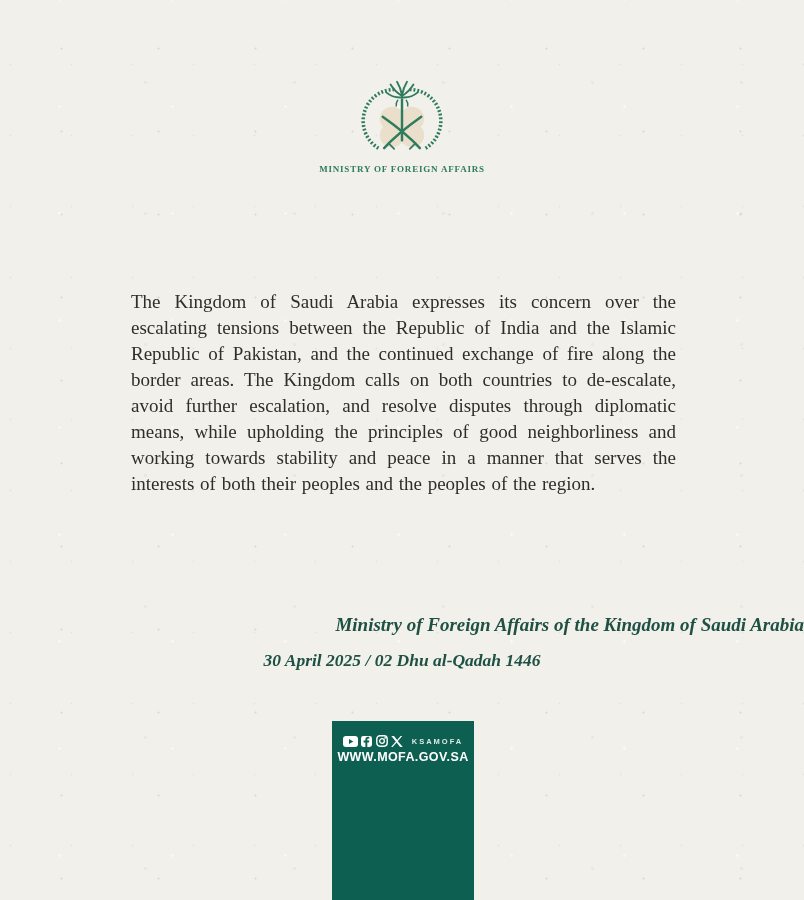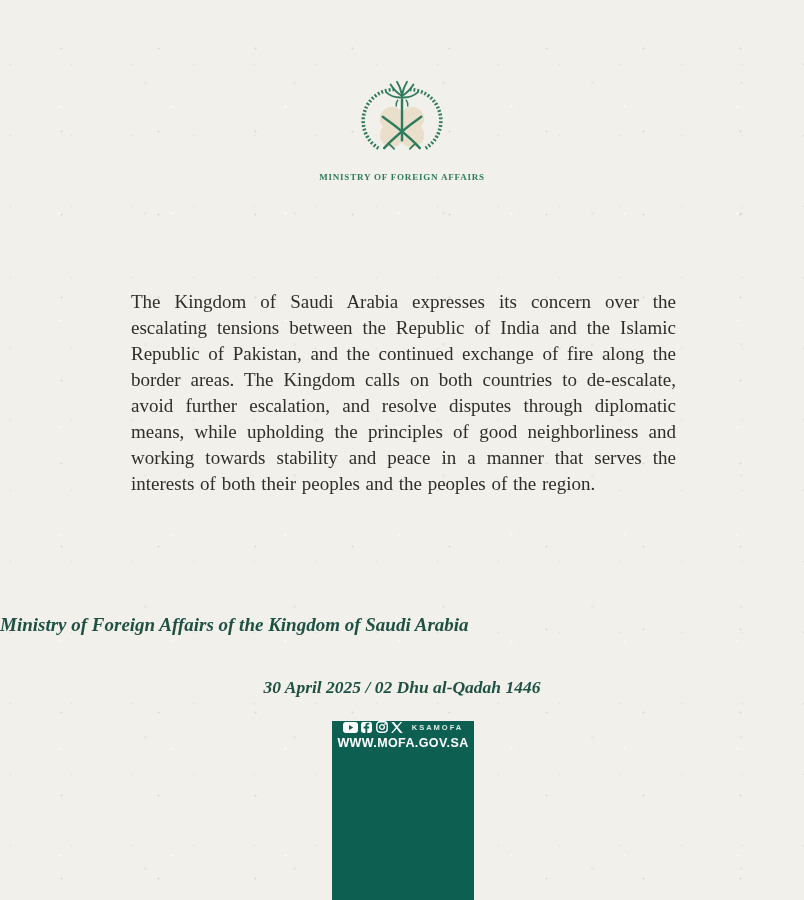--- a/index.html
+++ b/index.html
@@ -43,21 +43,21 @@
   .accent-stroke { stroke: var(--accent, #2e7b5d); }
   .arabic-title {
     margin-top: 1px;
     font-family: "DejaVu Sans", sans-serif;
     font-weight: bold;
     font-size: 23px;
     line-height: 30px;
     color: var(--accent, #2e7b5d);
   }
   .ministry-label {
-    margin-top: 16px;
+    margin-top: 8px;
     font-family: "Liberation Serif", serif;
     font-weight: bold;
     font-size: 9px;
     letter-spacing: 0.8px;
     color: var(--accent, #2e7b5d);
   }
 
   
   .statement {
     position: absolute;
@@ -72,55 +72,55 @@
     text-align-last: left;
     word-spacing: 1px;
   }
 
   
   .attribution {
     position: absolute;
     top: 614px;
     left: 0;
     width: 100%;
-    text-align: left;
+    text-align: right;
     font-family: "Liberation Serif", serif;
     font-style: italic;
     font-weight: 600;
     font-size: 19px;
     color: #1e5044;
   }
   .dateline {
     position: absolute;
     top: 650px;
     left: 0;
     width: 100%;
     text-align: center;
     font-family: "Liberation Serif", serif;
     font-style: italic;
     font-weight: 600;
     font-size: 17.5px;
     color: #1e5044;
-    margin-top: 27px;
   }
 
   
   .footer-box {
     position: absolute;
     left: 332px;
     top: 721px;
     width: 142px;
     height: 179px;
     background: var(--footer-bg, #0d6051);
   }
   .social-row {
     display: flex;
     justify-content: center;
     align-items: center;
     gap: 3.5px;
+    padding-top: 14px;
   }
   .social-row svg { display: block; }
   .social-handle {
     margin-left: 5px;
     font-family: "Liberation Sans", sans-serif;
     font-size: 7.5px;
     font-weight: bold;
     letter-spacing: 2px;
     color: #ddeae5;
   }

